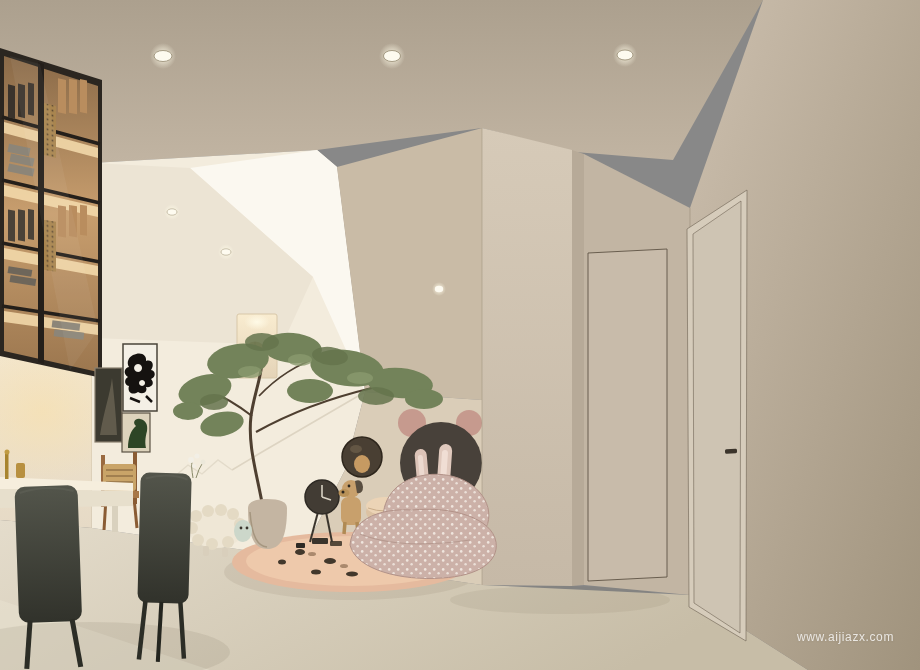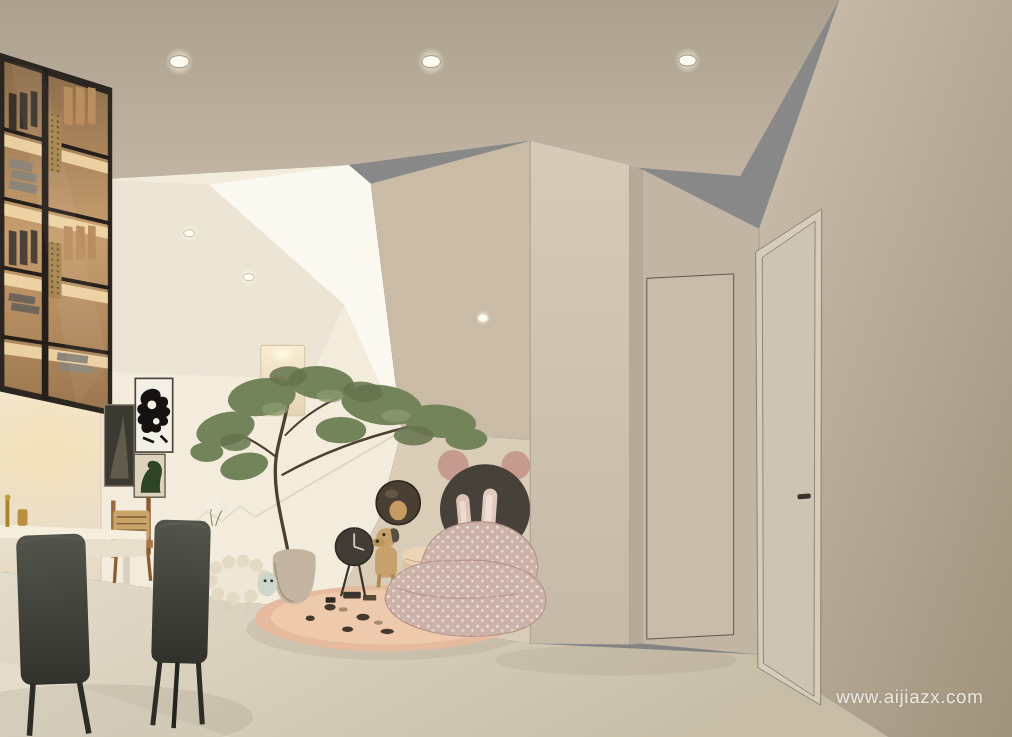--- a/index.html
+++ b/index.html
@@ -6,21 +6,21 @@
   .stage{
     position:relative;
     width:920px;height:670px;
     overflow:hidden;
     font-family:"Liberation Sans", sans-serif;
   }
   .stage svg{display:block}
   .wm{
     position:absolute;
     right:26px;bottom:26px;
-    font-size:17px;
+    font-size:12px;
     letter-spacing:.6px;
     color:rgba(255,255,255,.78);
     text-shadow:0 0 2px rgba(120,105,85,.35);
     user-select:none;
   }
 </style>
 </head>
 <body>
 
 <div class="stage">

